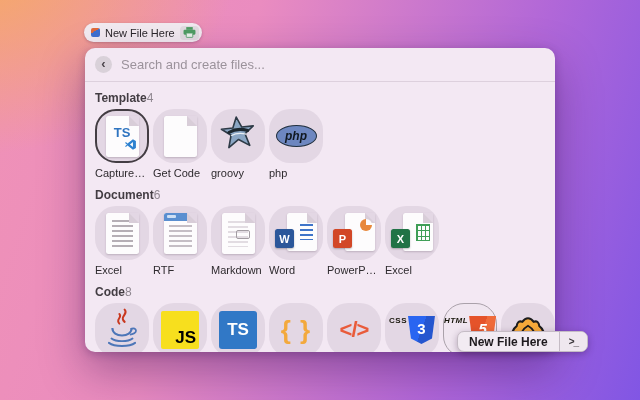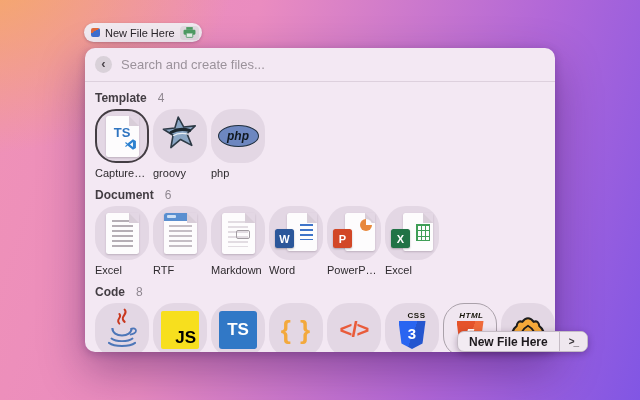--- a/index.html
+++ b/index.html
@@ -45,21 +45,21 @@
     font-size:13px; font-weight:bold; color:#4a444a; line-height:1;
     padding-bottom:2px; cursor:default;
   }
   .searchinput {
     flex:1; border:none; outline:none; background:transparent;
     font-family:"Liberation Sans", sans-serif; font-size:13px; color:#b91c1c;
   }
   .searchinput::placeholder { color:#9b929b; }
 
   .content { padding:0 0 0 10px; }
-  .sechead { display:flex; align-items:baseline; gap:11px; margin-top:9px; height:14px; }
+  .sechead { display:flex; align-items:baseline; margin-top:9px; height:14px; }
   .sectitle { font-size:12px; font-weight:bold; color:#433d43; }
   .seccount { font-size:12px; color:#8f8790; }
 
   .row { display:flex; gap:4px; margin-top:4px; }
   .item { width:54px; flex:0 0 54px; }
   .tile {
     width:54px; height:54px; border-radius:21px; background:#e3d7e4;
     display:flex; align-items:center; justify-content:center; position:relative;
   }
   .tile.selected { border:2px solid #433d43; }
@@ -140,21 +140,21 @@
 
   
   .sq-js { width:38px; height:38px; background:#f7df1e; border-radius:2px;
            display:flex; align-items:flex-end; justify-content:flex-end;
            font-size:17px; font-weight:bold; color:#000000; padding:0 3px 1px 0; }
   .sq-ts { width:38px; height:38px; background:#3178c6; border-radius:3px;
            display:flex; align-items:center; justify-content:center;
            font-size:17px; font-weight:bold; color:#fff; }
   .braces   { font-size:26px; font-weight:bold; color:#f3a93c; letter-spacing:1px; }
   .codetag  { font-size:22px; font-weight:bold; color:#e95b3a; letter-spacing:-1px; }
-  .shieldicon { display:flex; flex-direction:column; align-items:flex-end; gap:1px; }
+  .shieldicon { display:flex; flex-direction:row; align-items:flex-start; gap:1px; }
   .shieldtop  { font-size:8px; font-weight:bold; color:#17150a; letter-spacing:.5px; }
   .shield {
     width:27px; height:28px;
     clip-path:polygon(0 0,100% 0,89% 80%,50% 100%,11% 80%);
     display:flex; align-items:center; justify-content:center;
     color:#fff; font-size:15px; font-weight:bold; padding-bottom:3px;
   }
   .shield.css { background:linear-gradient(110deg,#2965f1 50%,#2556cf 50%); }
   .shield.html{ background:linear-gradient(110deg,#e5532a 50%,#ef6a3a 50%); }
 
@@ -212,20 +212,26 @@
               <svg width="13" height="13" viewBox="0 0 24 24">
                 <path fill="#2e82d0" d="M16.5 2.5 22 5.5v13l-5.5 3L6.5 14 3.5 16.5 2 15l3.5-3L2 9l1.5-1.5 3 2.5 10-7.5zM16.5 7.5 11 12l5.5 4.5v-9z"></path>
               </svg>
             </span>
           </div>
         </div>
         <div class="itemlabel">CaptureScr...</div>
       </div>
       <div class="item">
         <div class="tile">
+          <div class="file"></div>
+        </div>
+        <div class="itemlabel">Get Code</div>
+      </div>
+      <div class="item">
+        <div class="tile">
           <span>
             <svg width="40" height="40" viewBox="0 0 40 40" style="transform:rotate(-6deg)">
               <path d="M20 3 L24.5 13.5 L36 13.5 L27 20.5 L30.5 32.5 L20 25.5 L9.5 32.5 L13 20.5 L4 13.5 L15.5 13.5 Z" fill="#8aa6c4" stroke="#2d3a46" stroke-width="1.6" stroke-linejoin="round"></path>
               <path d="M11 17.5 Q20 13.5 30 17.5" fill="none" stroke="#1d2830" stroke-width="3" stroke-linecap="round"></path>
               <path d="M13 21 Q20 18 28 21" fill="none" stroke="#e8eef4" stroke-width="1.2"></path>
             </svg>
           </span>
         </div>
         <div class="itemlabel">groovy</div>
       </div>

